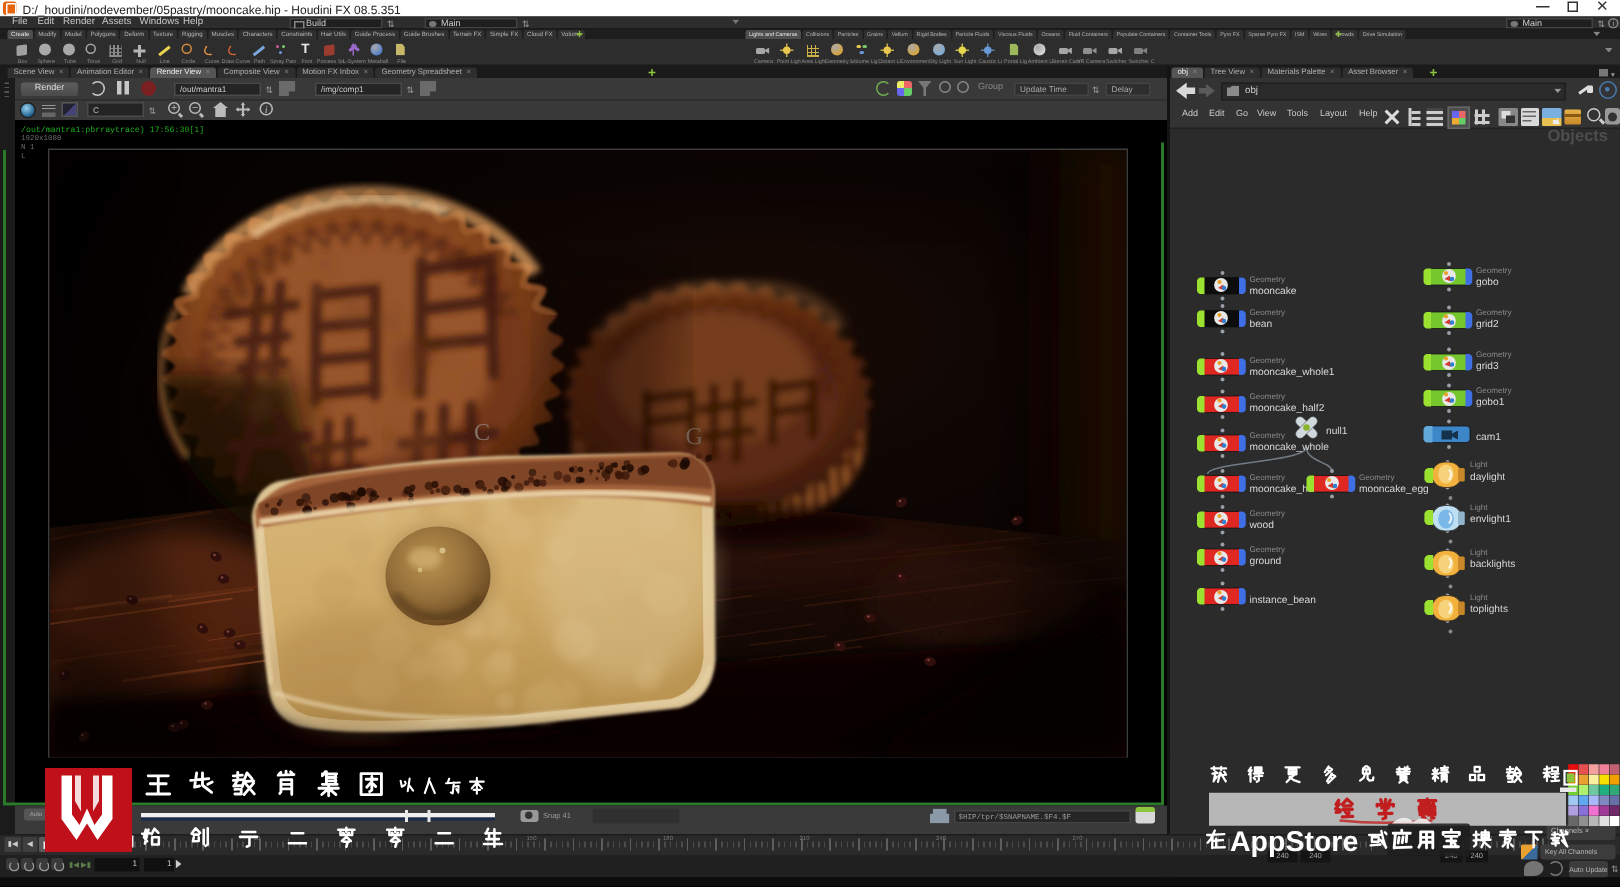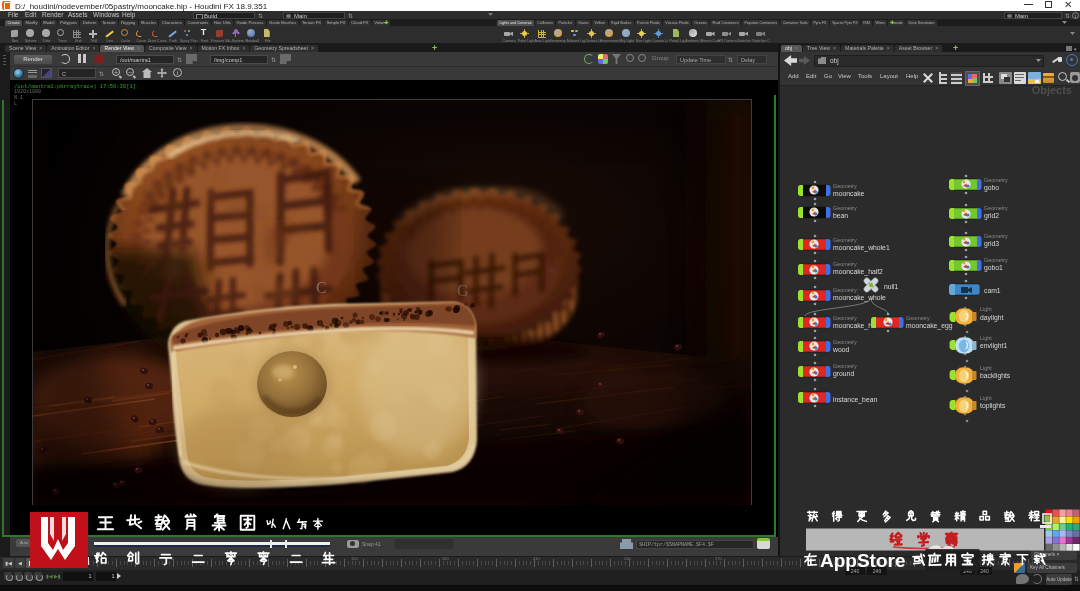--- a/index.html
+++ b/index.html
@@ -1,17 +1,17 @@
 <!DOCTYPE html>
 <html><head><meta charset="utf-8"><style>html,body{margin:0;padding:0;width:1080px;height:591px;overflow:hidden;background:#000;}body{font-family:"Liberation Sans",sans-serif;position:relative;}div{box-sizing:border-box;}</style></head><body>
 <div style="position:absolute;left:0;top:0;width:1080px;height:11px;background:#fff;"></div>
 <div style="position:absolute;left:2px;top:1px;width:9px;height:9px;background:#e8650f;border-radius:2px;">
     <span style="position:absolute;left:2px;top:1px;width:5px;height:6px;border:1px solid #fff;border-radius:1px;display:block"></span>
   </div>
-<div style="position:absolute;left:15px;top:1px;font-size:8px;color:#222;letter-spacing:0;line-height:11px;">D:/_houdini/nodevember/05pastry/mooncake.hip - Houdini FX 18.9.351</div>
+<div style="position:absolute;left:15px;top:1px;font-size:8px;color:#222;letter-spacing:0;line-height:11px;">D:/_houdini/nodevember/05pastry/mooncake.hip - Houdini FX 08.5.351</div>
 <div style="position:absolute;left:1024px;top:4px;width:9px;height:1px;background:#333;"></div>
 <div style="position:absolute;left:1045px;top:1px;width:7px;height:7px;border:1px solid #333;"></div>
 <div style="position:absolute;left:1064px;top:0px;font-size:10px;color:#333;line-height:9px;">✕</div>
 <div style="position:absolute;left:0;top:11px;width:1080px;height:8px;background:#2d2d2d;"></div>
 <div style="position:absolute;left:8px;top:11px;height:8px;font-size:6.5px;color:#c9c9c9;line-height:8px;">File</div>
 <div style="position:absolute;left:25px;top:11px;height:8px;font-size:6.5px;color:#c9c9c9;line-height:8px;">Edit</div>
 <div style="position:absolute;left:42px;top:11px;height:8px;font-size:6.5px;color:#c9c9c9;line-height:8px;">Render</div>
 <div style="position:absolute;left:68px;top:11px;height:8px;font-size:6.5px;color:#c9c9c9;line-height:8px;">Assets</div>
 <div style="position:absolute;left:93px;top:11px;height:8px;font-size:6.5px;color:#c9c9c9;line-height:8px;">Windows</div>
 <div style="position:absolute;left:122px;top:11px;height:8px;font-size:6.5px;color:#c9c9c9;line-height:8px;">Help</div>

